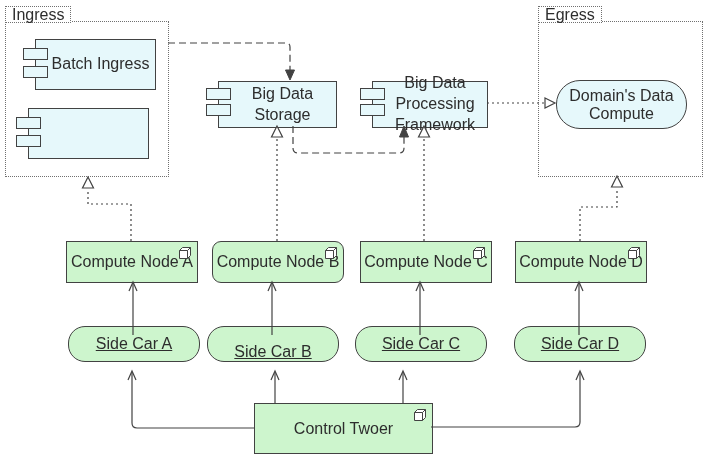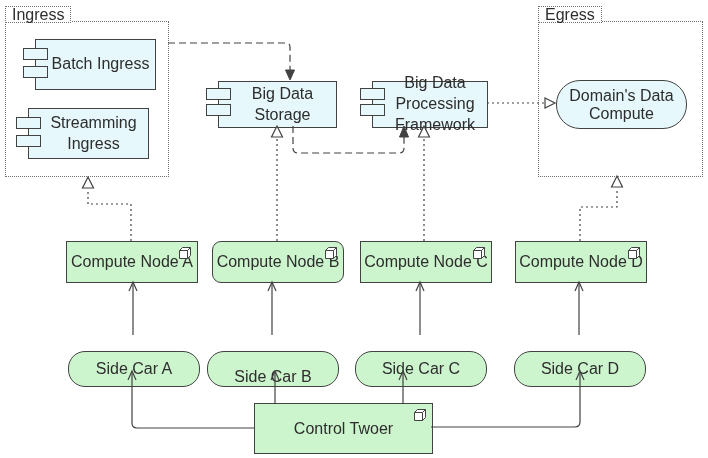--- a/index.html
+++ b/index.html
@@ -28,21 +28,21 @@
   .service{position:absolute;left:556px;top:80px;width:129px;height:47px;border-radius:24px;
            background:var(--blue-fill);border:1px solid var(--stroke);
            display:flex;align-items:center;justify-content:center;text-align:center;}
   
   .gnode{position:absolute;background:var(--green-fill);border:1px solid var(--stroke);
          display:flex;align-items:center;justify-content:center;text-align:center;}
   .n-a{left:66px;top:241px;width:130px;height:40px;}
   .n-b{left:212px;top:241px;width:130px;height:40px;border-radius:9px;}
   .n-c{left:360px;top:241px;width:130px;height:40px;}
   .n-d{left:515px;top:241px;width:130px;height:40px;}
-  .sidecar{border-radius:17px;top:351px;height:34px;}
+  .sidecar{border-radius:17px;top:326px;height:34px;text-decoration:underline;}
   .s-a{left:68px;width:130px;}
   .s-b{left:207px;width:130px;align-items:flex-end;}
   .s-c{left:355px;width:130px;text-align:center;}
   .s-d{left:514px;width:130px;}
   .tower{left:254px;top:403px;width:177px;height:49px;}
   .cube{position:absolute;top:4px;right:5px;width:14px;height:14px;}
   
   .wires{position:absolute;left:0;top:0;width:708px;height:458px;pointer-events:none;}
   .ln{fill:none;stroke:var(--stroke);stroke-width:1.2;}
   .dash{stroke-dasharray:7 4;}
@@ -65,21 +65,20 @@
   </div>
 
   <div class="component c-batch">
     <span class="ctab t1"></span>
     <span class="ctab t2"></span>
     <span class="clabel">Batch Ingress</span>
   </div>
   <div class="component c-streaming">
     <span class="ctab t1"></span>
     <span class="ctab t2"></span>
-    <span class="clabel">Streamming Ingress</span>
   </div>
   <div class="component c-storage">
     <span class="ctab t1"></span>
     <span class="ctab t2"></span>
     <span class="clabel">Big Data Storage</span>
   </div>
   <div class="component c-framework">
     <span class="ctab t1"></span>
     <span class="ctab t2"></span>
     <span class="clabel">Big Data Processing Framework</span>

